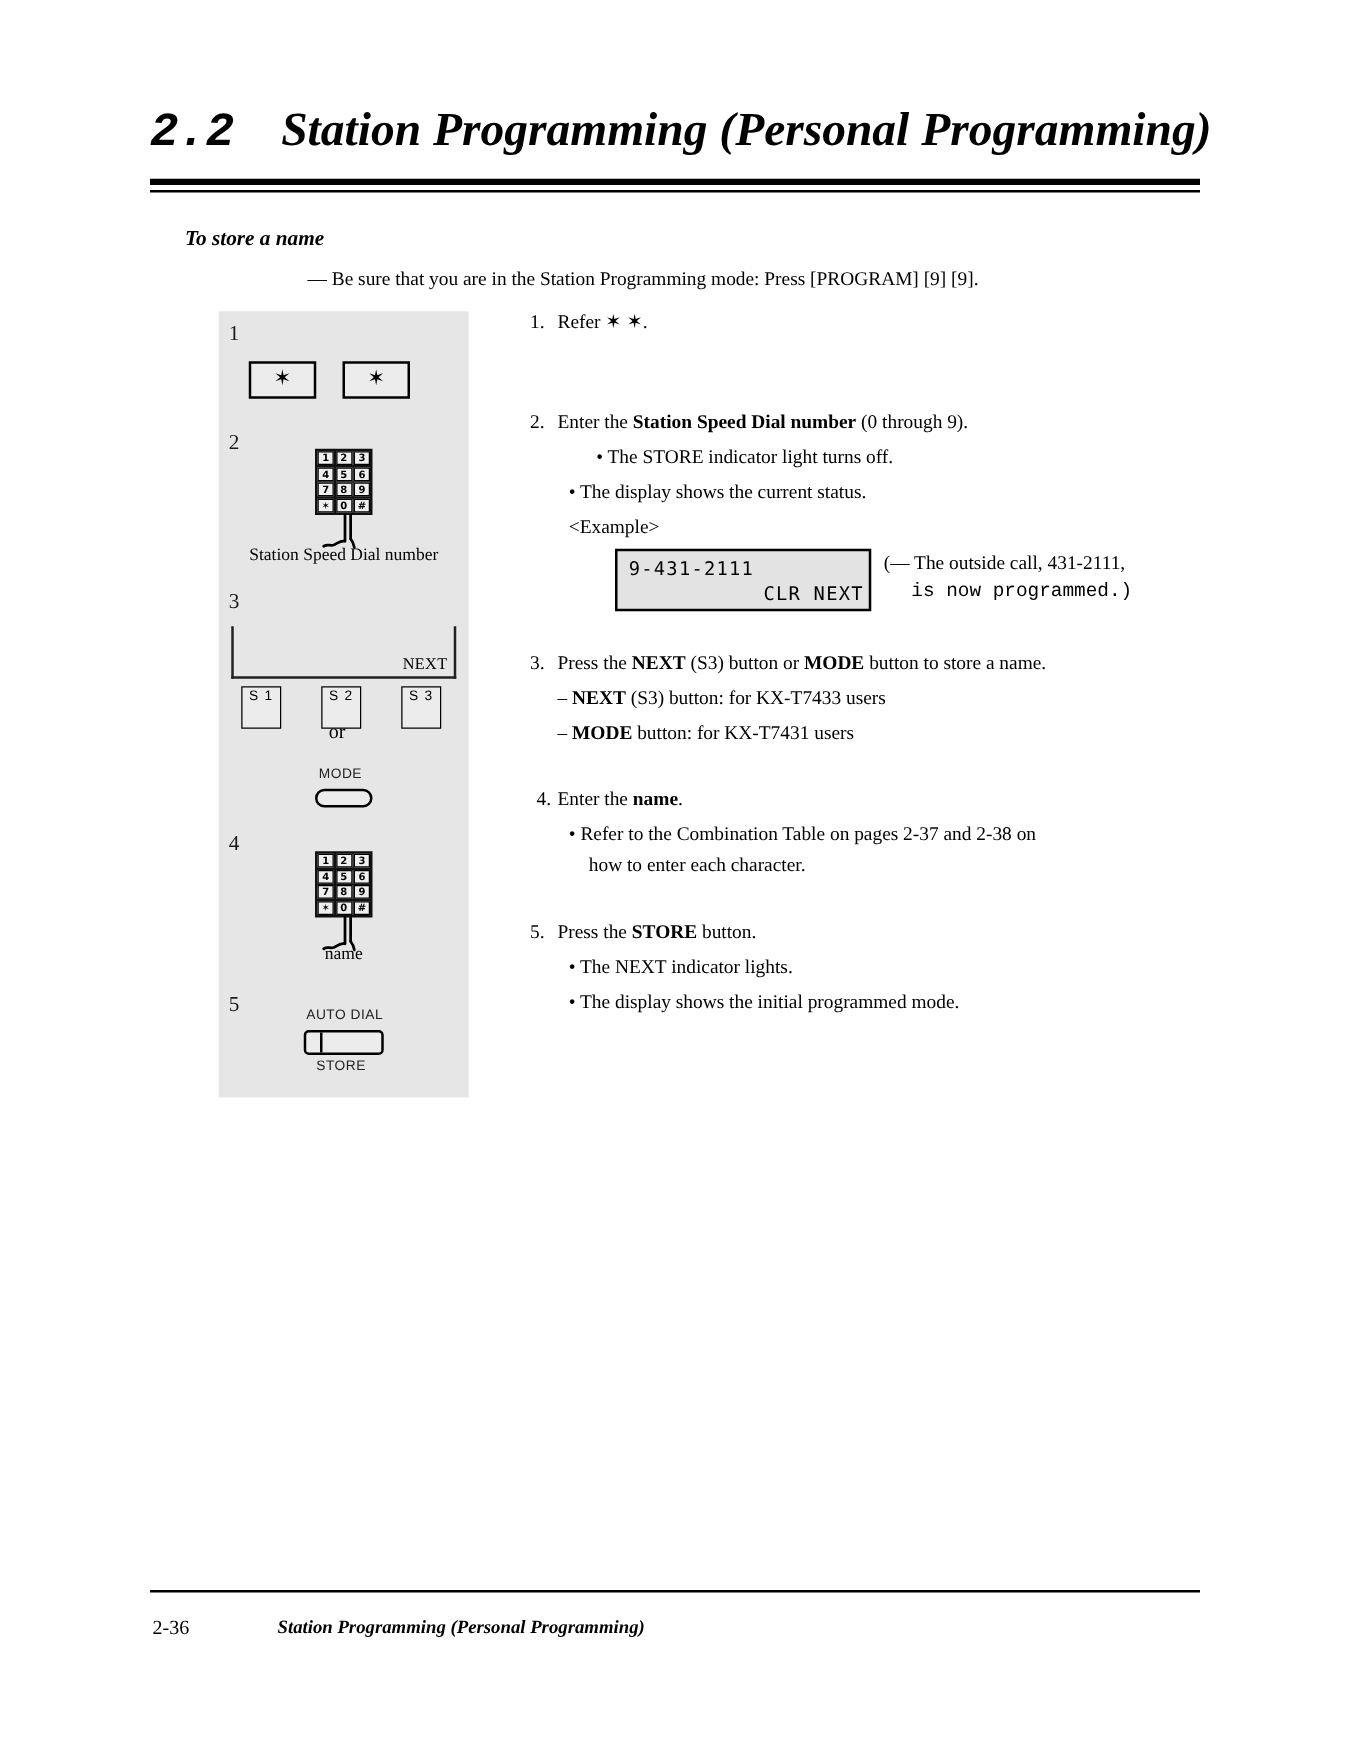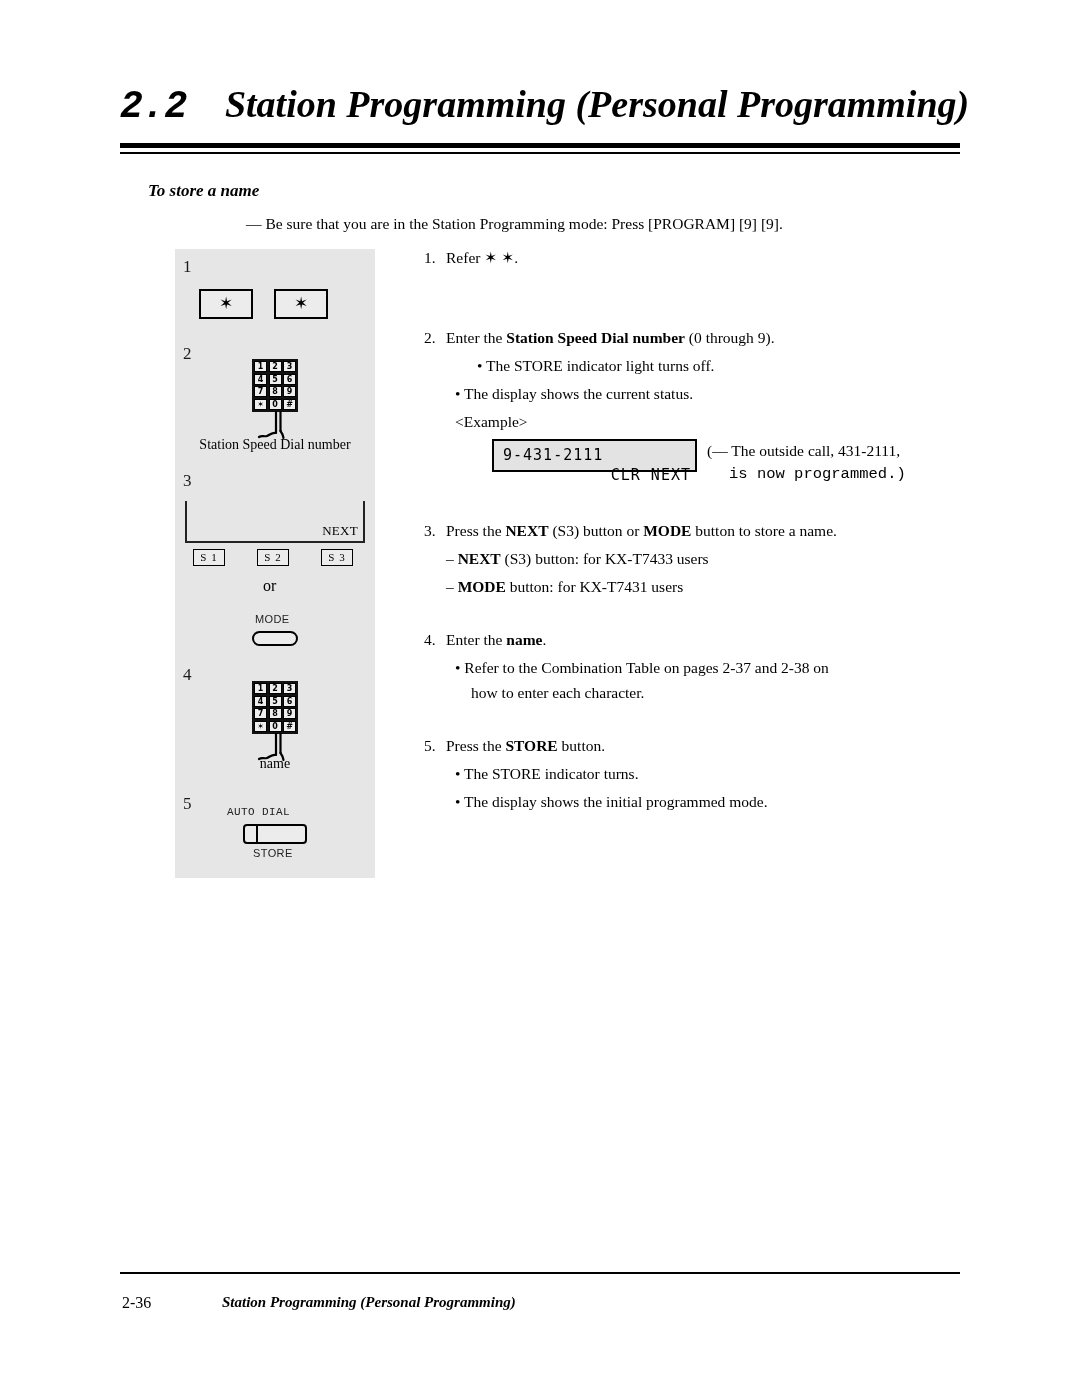--- a/index.html
+++ b/index.html
@@ -175,22 +175,22 @@
     font-size: 13px;
     font-family: "Liberation Serif", serif;
     letter-spacing: 0.3px;
   }
   .sbtn {
     position: absolute;
     border: 1.8px solid #000;
     background: #ececec;
     box-sizing: border-box;
     width: 32px;
-    height: 17px;
-    font-family: Liberation Serif, serif;
+    height: 34px;
+    font-family: Liberation Sans, sans-serif;
     font-size: 11px;
     line-height: 14px;
     text-align: center;
     letter-spacing: 1px;
   }
   .or-txt {
     position: absolute;
     font-size: 16px;
     font-family: Liberation Serif, serif;
   }
@@ -249,21 +249,21 @@
     white-space: nowrap;
   }
   b { font-weight: bold; }
 
   
   #lcd {
     position: absolute;
     left: 492px;
     top: 439px;
     width: 205px;
-    height: 33px;
+    height: 50px;
     background: #e3e3e3;
     border: 2px solid #000;
     box-sizing: border-box;
     font-family: "DejaVu Sans Mono", monospace;
     font-size: 15px;
   }
   #lcd .l1 {
     position: absolute;
     left: 9px;
     top: 5px;
@@ -385,21 +385,21 @@
         <div class="kp-key">0</div>
         <div class="kp-key">#</div>
       </div>
     <svg class="hand" style="left:77px; top:484px;" viewBox="0 0 46 30">
       <path d="M24 0 L24 22 M28.5 0 L28.5 20 M24 22 C20 21 18 24 15 25 C12 26 10 24 7 26" stroke="#000" stroke-width="2.2" fill="none" stroke-linecap="round"></path>
       <path d="M28.5 20 C30 22 31 24 31.5 27" stroke="#000" stroke-width="2.2" fill="none" stroke-linecap="round"></path>
     </svg>
     <div class="cap" style="left:0px; top:507px; width:200px;">name</div>
 
     <div class="stepnum" style="left:8px; top:545px;">5</div>
-    <div class="ad-lbl" style="left:52px; top:557px;font-family:Liberation Mono, monospace;">AUTO DIAL</div>
+    <div class="ad-lbl" style="left:70px; top:557px;">AUTO DIAL</div>
     <div class="ad-btn" style="left:68px; top:575px;">
       <div class="ad-led"></div>
     </div>
     <div class="store-lbl" style="left:78px; top:598px;">STORE</div>
   </div>
 
   <div class="instr" style="left:424px; top:250px;">
     <span class="num">1.</span><span>Refer ✶ ✶.</span>
   </div>
 
@@ -422,30 +422,30 @@
   <div class="instr" style="left:424px; top:523px;">
     <span class="num">3.</span><span>Press the </span><b>NEXT</b><span> (S3) button or </span><b>MODE</b><span> button to store a name.</span>
   </div>
   <div class="dash" style="left:446px; top:550px;">
     <span>– </span><b>NEXT</b><span> (S3) button: for KX-T7433 users</span>
   </div>
   <div class="dash" style="left:446px; top:578px;">
     <span>– </span><b>MODE</b><span> button: for KX-T7431 users</span>
   </div>
 
-  <div class="instr" style="left:424px; top:632px;">
+  <div class="instr" style="left:424px; top:632px;text-align:center;">
     <span class="num">4.</span><span>Enter the </span><b>name</b><span>.</span>
   </div>
   <div class="bullet" style="left:455px; top:659px;">• Refer to the Combination Table on pages 2-37 and 2-38 on</div>
   <div class="bullet" style="left:471px; top:684px;">how to enter each character.</div>
 
   <div class="instr" style="left:424px; top:738px;">
     <span class="num">5.</span><span>Press the </span><b>STORE</b><span> button.</span>
   </div>
-  <div class="bullet" style="left:455px; top:765px;">• The STORE indicator turns.</div>
+  <div class="bullet" style="left:455px; top:765px;">• The NEXT indicator lights.</div>
   <div class="bullet" style="left:455px; top:793px;">• The display shows the initial programmed mode.</div>
 
 
   <div class="foot-rule"></div>
   <div class="foot-page">2-36</div>
   <div class="foot-title">Station Programming (Personal Programming)</div>
 
 </div>
 
 </body></html>

